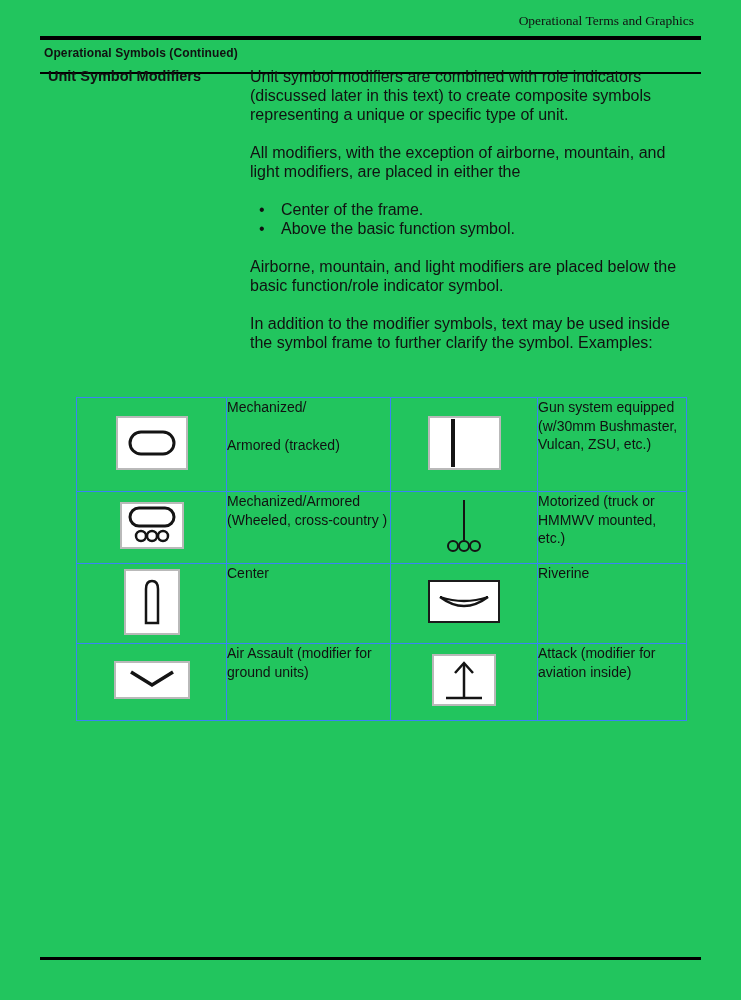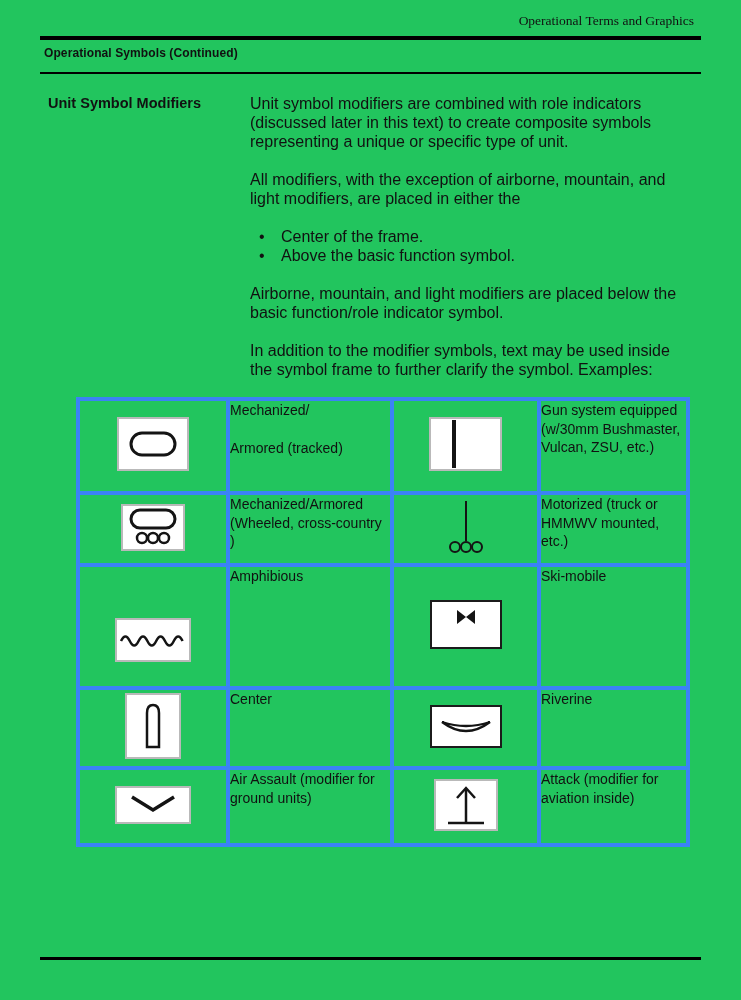--- a/index.html
+++ b/index.html
@@ -8,31 +8,31 @@
 
   .running-header { position:absolute; top:13px; right:47px; font-family:"Liberation Serif", serif; font-size:13.5px; color:#111; }
 
   .rule { position:absolute; left:40px; width:661px; background:#000; }
   .rule-top { top:36px; height:4px; }
   .rule-title { top:72px; height:2px; }
   .rule-bottom { top:957px; height:3px; }
 
   .section-title { position:absolute; left:44px; top:46px; margin:0; font-size:12px; font-weight:bold; letter-spacing:0.1px; }
 
-  .content { position:absolute; left:48px; top:94px; width:630px; display:flex;justify-content:center; }
+  .content { position:absolute; left:48px; top:67px; width:630px; display:flex;justify-content:center; }
   .side-label { width:202px; font-weight:bold; font-size:14.5px; line-height:18px; }
   .body-col { width:428px; font-size:16px; line-height:19px; }
   .body-col p { margin:0 0 19px 0; }
 
   .placement-list { list-style:none; margin:0 0 19px 0; padding:0; }
   .placement-list li { position:relative; padding-left:31px; margin:0; }
   .placement-list li::before { content:"\2022"; position:absolute; left:9px; }
 
   .sym-table { position:absolute; left:76px; top:397px; border-collapse:collapse; table-layout:fixed; }
-  .sym-table td { border:4px solid #3b82f6; padding:0; }
+  .sym-table td { border:1px solid #3b82f6; padding:0; }
   .sym-cell { text-align:center; vertical-align:middle; }
   .txt-cell { vertical-align:top; padding:5px 8px 4px 9px; font-size:14px; line-height:18.5px; }
   .gap { height:19px; }
 
   .frame { display:inline-block; border:2px solid #b9b9b9; line-height:0; background:#fff; }
   .frame.dark { border-color:#1b1b1b; }
   .frame svg, .loose-symbol svg { display:block; }
   .loose-symbol { display:inline-block; line-height:0; }
 </style>
 </head>
@@ -115,43 +115,20 @@
             <circle cx="24" cy="48" r="5" fill="none" stroke="#141414" stroke-width="2"></circle>
             <circle cx="35" cy="48" r="5" fill="none" stroke="#141414" stroke-width="2"></circle>
           </svg>
         </div>
       </td>
       <td class="txt-cell">
         <div>Motorized (truck or HMMWV mounted, etc.)</div>
       </td>
     </tr>
 
-    <tr style="height:123px">
-      <td class="sym-cell" style="vertical-align:bottom;padding-bottom:20px">
-        <div class="frame" style="width:76px;height:44px">
-          <svg width="72" height="40" viewBox="0 0 72 40">
-            <path d="M4,21 Q8.4,12 12.8,21 T21.6,21 T30.4,21 T39.2,21 T48,21 T56.8,21 T65.6,21" fill="none" stroke="#141414" stroke-width="2.5"></path>
-          </svg>
-        </div>
-      </td>
-      <td class="txt-cell">
-        <div>Amphibious</div>
-      </td>
-      <td class="sym-cell">
-        <div class="frame dark" style="width:72px;height:49px">
-          <svg width="68" height="45" viewBox="0 0 68 45">
-            <path d="M25,8 L34,15 L25,22 Z" fill="#141414"></path>
-            <path d="M43,8 L34,15 L43,22 Z" fill="#141414"></path>
-          </svg>
-        </div>
-      </td>
-      <td class="txt-cell">
-        <div>Ski-mobile</div>
-      </td>
-    </tr>
 
     <tr style="height:80px">
       <td class="sym-cell">
         <div class="frame" style="width:56px;height:66px">
           <svg width="52" height="62" viewBox="0 0 52 62">
             <path d="M20,52 L20,18 Q20,10 26,10 Q32,10 32,18 L32,52 Z" fill="none" stroke="#141414" stroke-width="2.5"></path>
           </svg>
         </div>
       </td>
       <td class="txt-cell">

